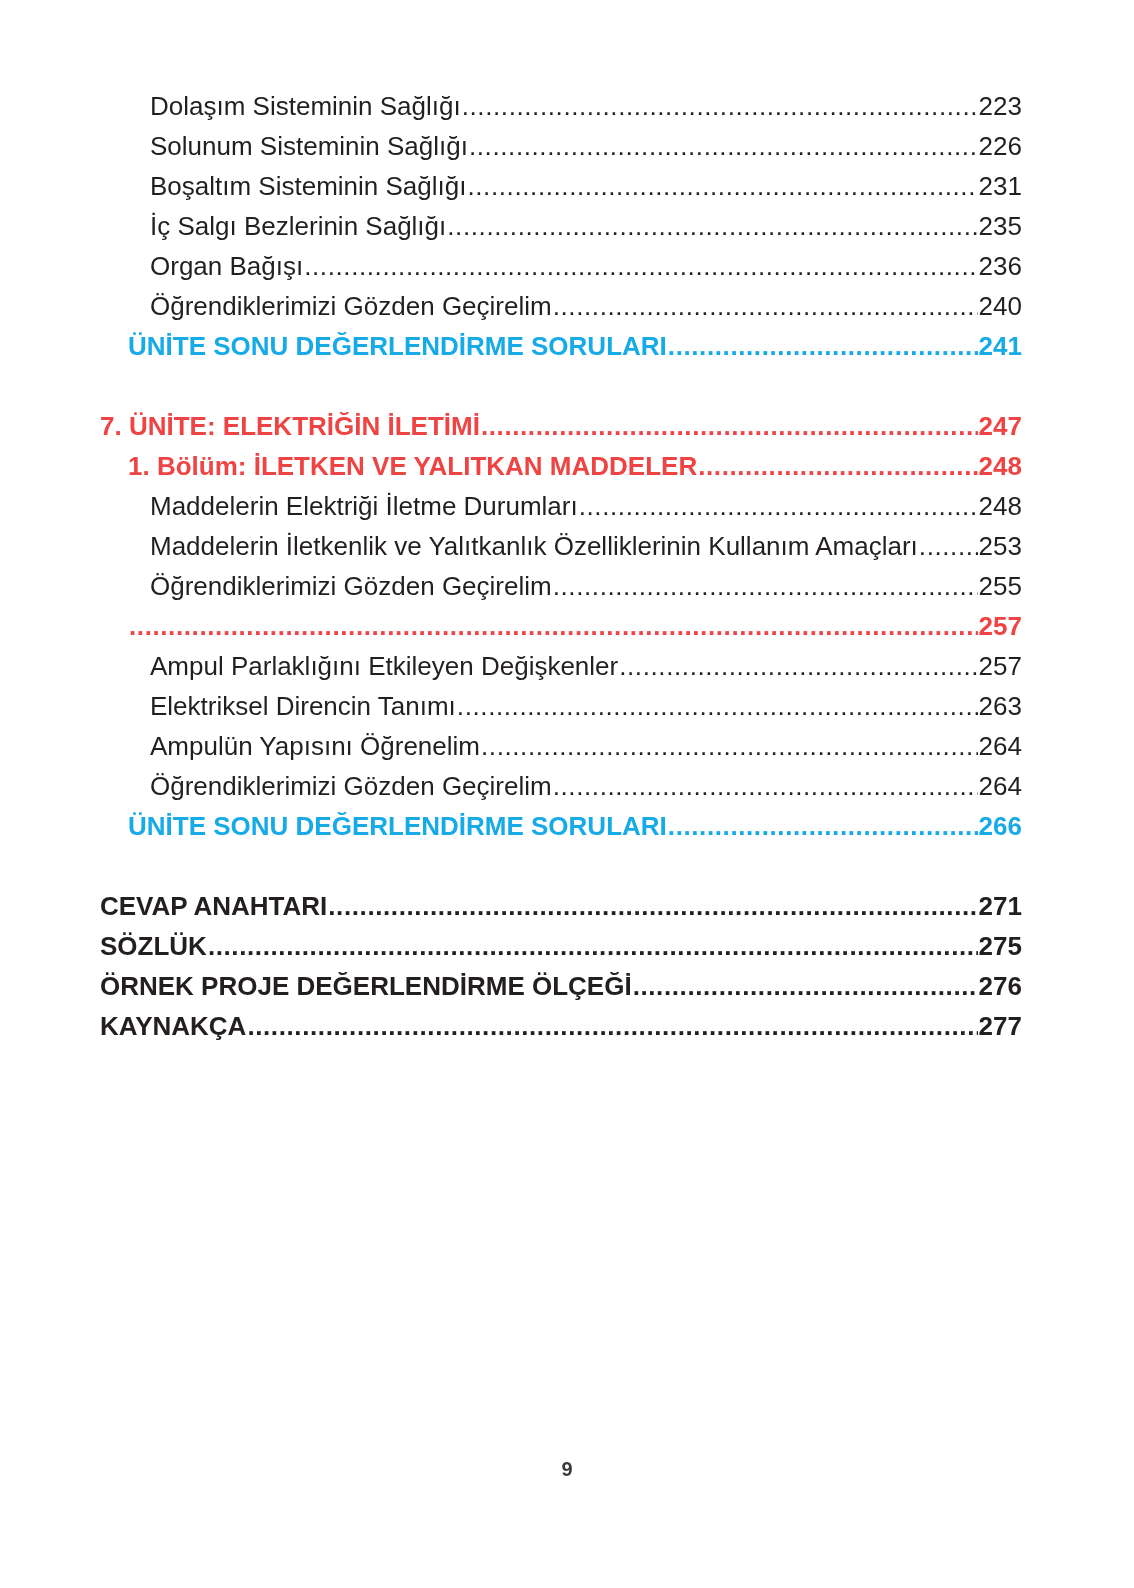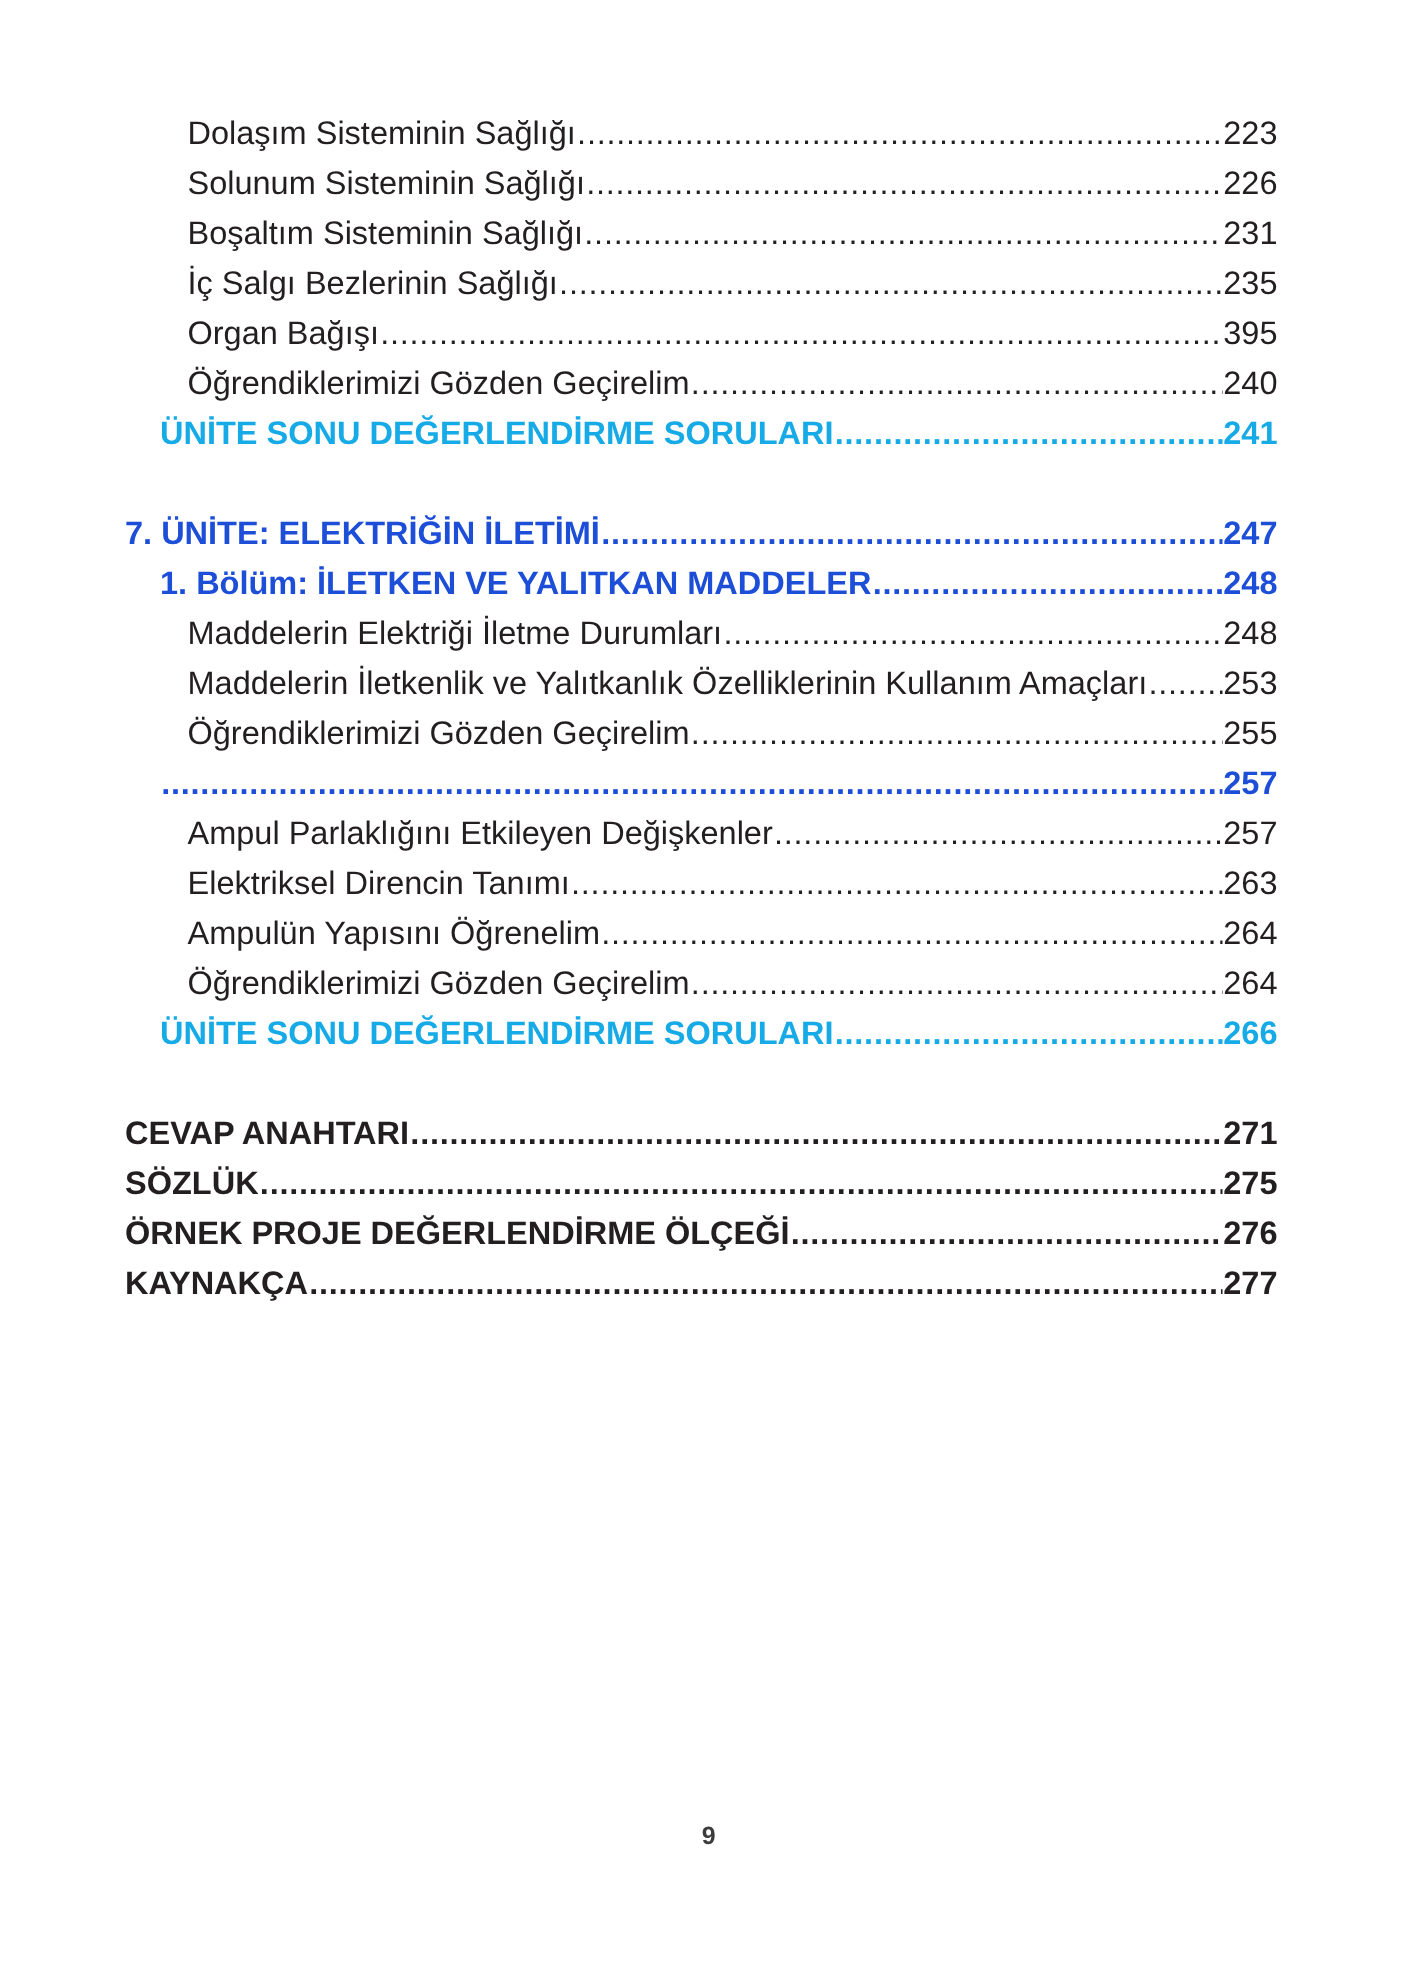--- a/index.html
+++ b/index.html
@@ -8,21 +8,21 @@
   .toc { position:absolute; left:0; top:0; width:1134px; }
   .row { position:absolute; display:flex; align-items:baseline; height:40px; line-height:40px; font-size:26px; white-space:nowrap; }
   .row .title { flex:0 0 auto; }
   .row .leader { flex:1 1 auto; overflow:hidden; margin:0 1px; letter-spacing:0.6px; }
   .row .leader::after { content:"....................................................................................................................................................................................................................................................................................................................................................................................."; }
   .row .page { flex:0 0 auto; }
   .lvl0 { left:100px; right:112px; }
   .lvl1 { left:128px; right:112px; }
   .lvl2 { left:150px; right:112px; }
   .bold { font-weight:bold; }
-  .magenta { color:#1d4ed8;align-items:flex-end; }
+  .magenta { color:#ef4444;align-items:flex-end; }
   .cyan { color:#16aae6; }
   .black { color:#231f20; }
   .pageno { position:absolute; top:1458px; left:0; width:1134px; text-align:center; font-weight:bold; font-size:20px; color:#3c3c3c; }
 </style>
 </head>
 <body>
 
 <div class="toc">
   <div class="row lvl2" style="top:86px">
       <span class="title">Dolaşım Sisteminin Sağlığı</span>
@@ -40,21 +40,21 @@
       <span class="page">231</span>
     </div>
   <div class="row lvl2" style="top:206px">
       <span class="title">İç Salgı Bezlerinin Sağlığı</span>
       <span class="leader"></span>
       <span class="page">235</span>
     </div>
   <div class="row lvl2" style="top:246px">
       <span class="title">Organ Bağışı</span>
       <span class="leader"></span>
-      <span class="page">395</span>
+      <span class="page">236</span>
     </div>
   <div class="row lvl2" style="top:286px">
       <span class="title">Öğrendiklerimizi Gözden Geçirelim</span>
       <span class="leader"></span>
       <span class="page">240</span>
     </div>
   <div class="row lvl1 bold cyan" style="top:326px">
       <span class="title">ÜNİTE SONU DEĞERLENDİRME SORULARI</span>
       <span class="leader"></span>
       <span class="page">241</span>

